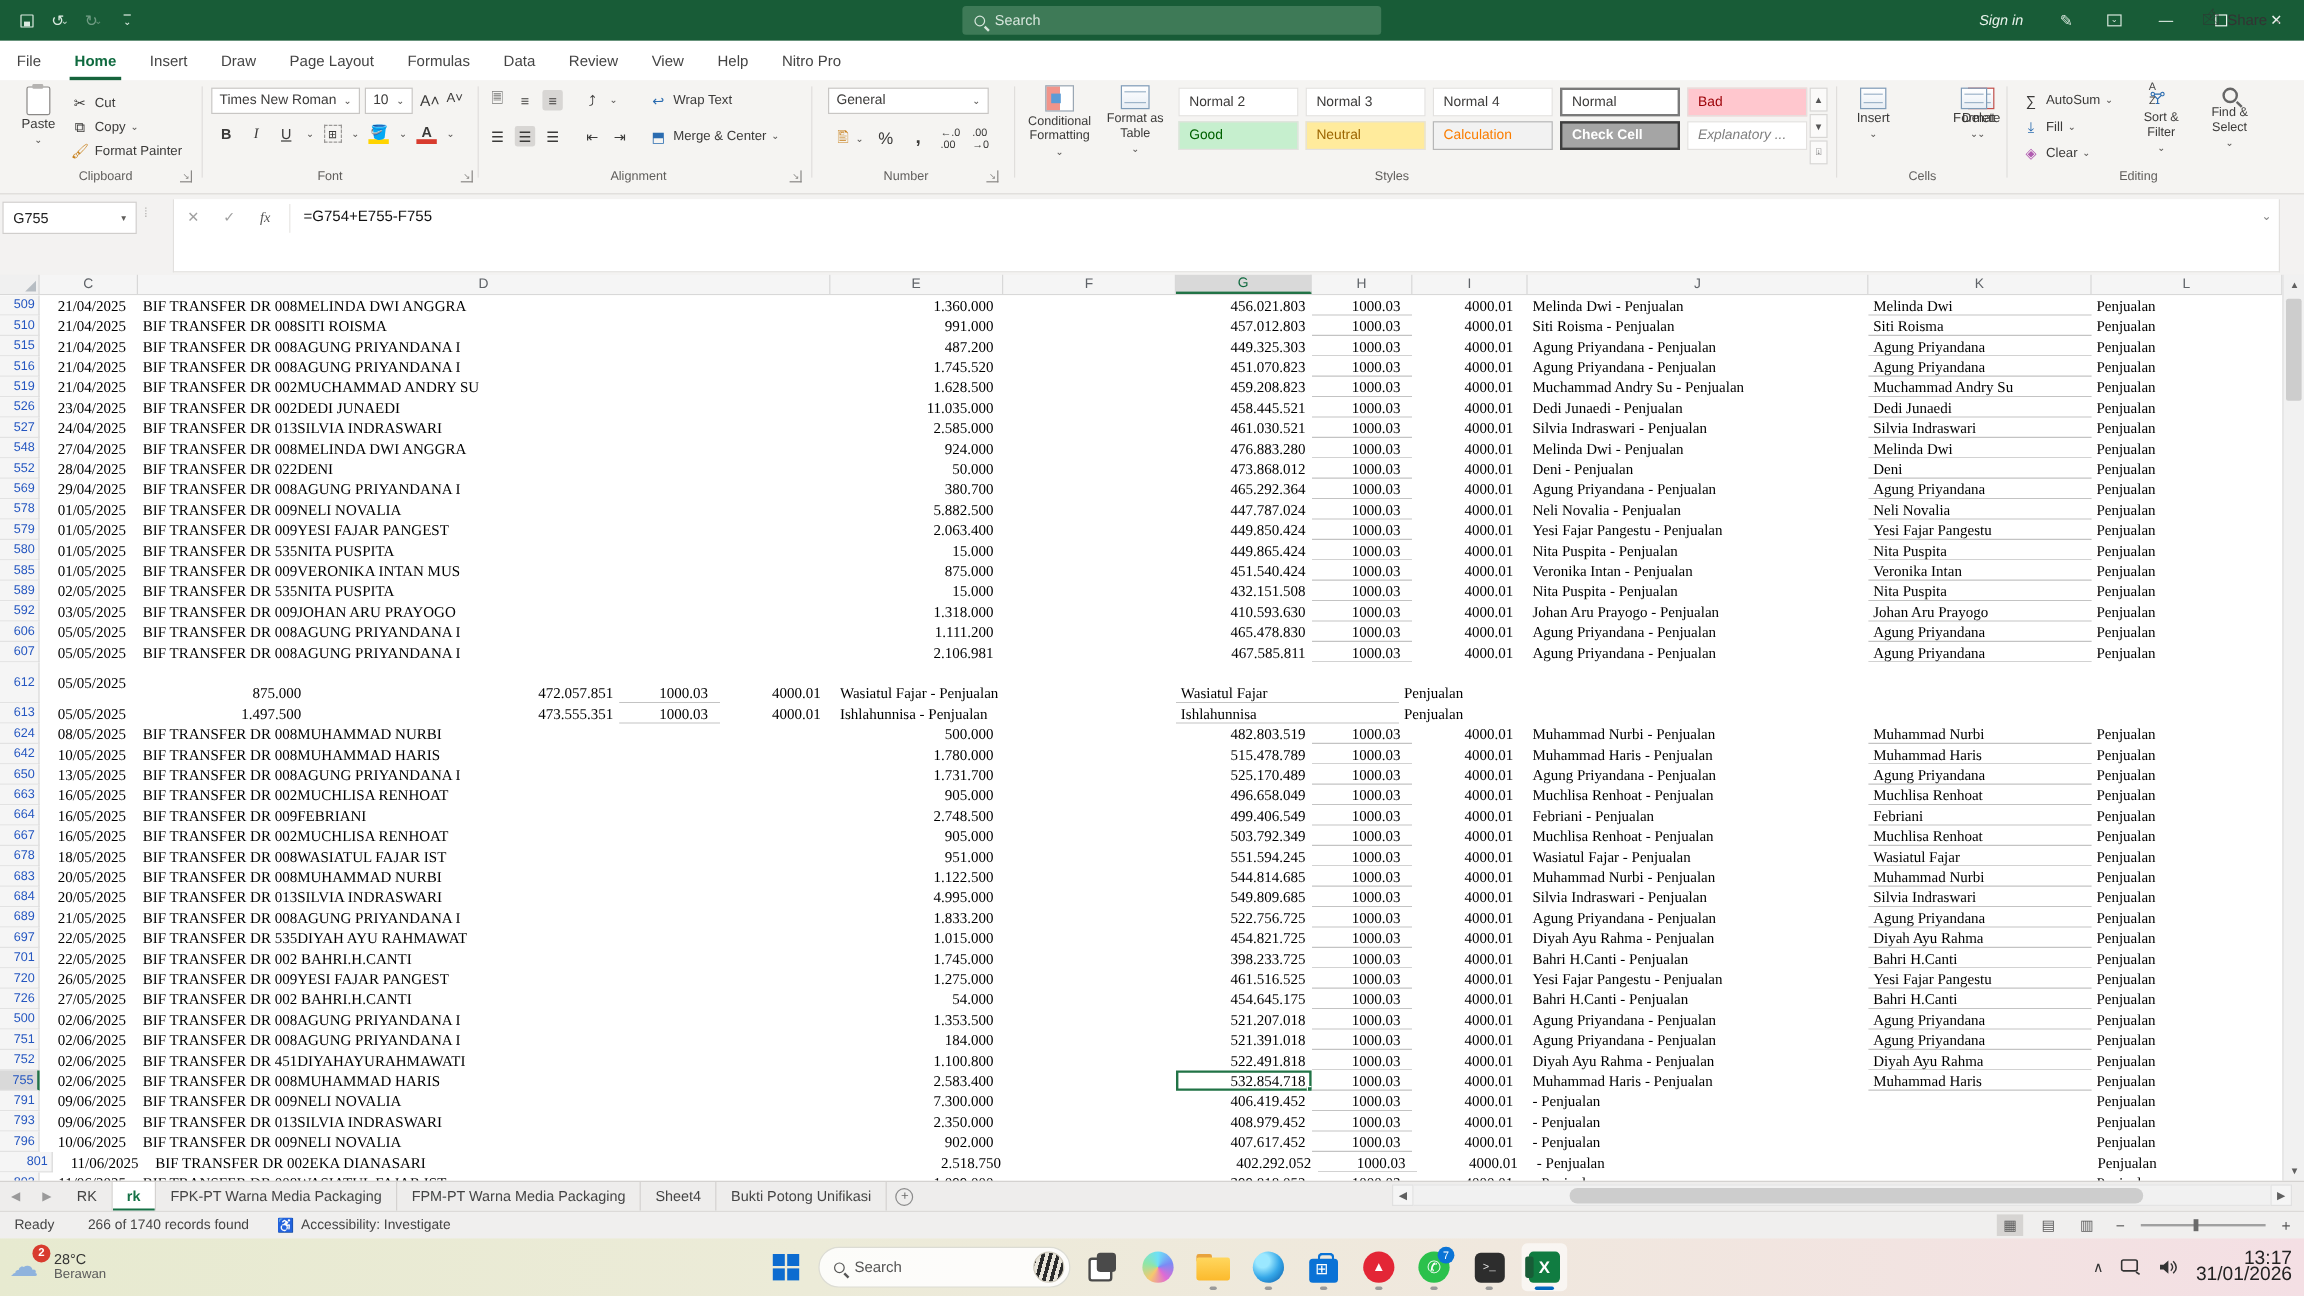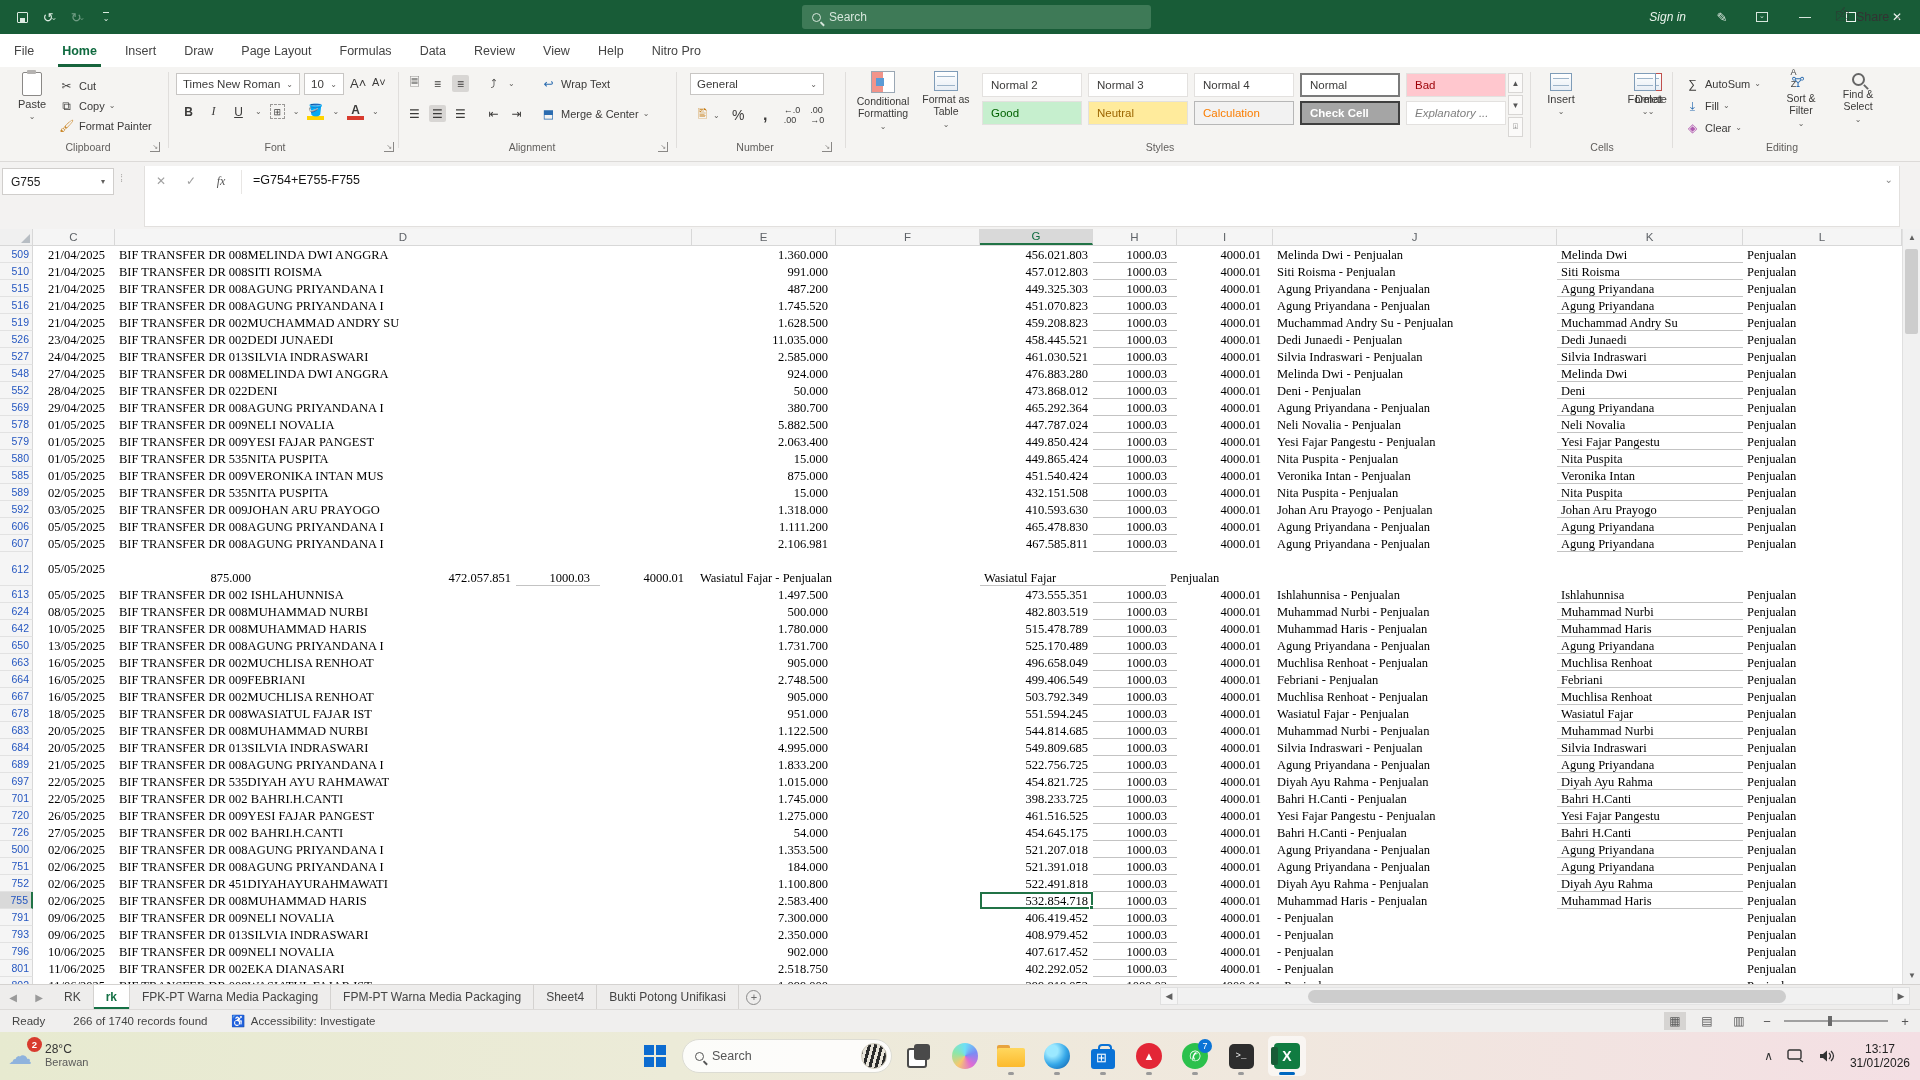--- a/index.html
+++ b/index.html
@@ -151,21 +151,21 @@
   #store { width:24px; height:20px; background:#0a72d6; border-radius:3px; position:relative; margin-top:5px; }
   #store:before { content:""; position:absolute; left:7px; top:-5px; width:10px; height:6px; border:2px solid #0a72d6; border-bottom:none; border-radius:4px 4px 0 0; }
   #store:after { content:"⊞"; color:#fff; font-size:13px; position:absolute; left:5px; top:1px; }
   #nitro { width:26px; height:26px; border-radius:50%; background:#e32636; color:#fff; font-size:11px; font-weight:bold; display:flex; align-items:center; justify-content:center; }
   #wa { width:26px; height:26px; border-radius:50%; background:#2bc14c; color:#fff; display:flex; align-items:center; justify-content:center; font-size:14px; position:relative; }
   #wabadge { position:absolute; right:-4px; top:-4px; width:14px; height:14px; border-radius:50%; background:#0b74d6; color:#fff; font-size:9px; display:flex; align-items:center; justify-content:center; }
   #term { width:25px; height:25px; border-radius:5px; background:#2d2d2d; color:#eee; font-family:"Liberation Mono", monospace; font-size:9px; display:flex; align-items:center; justify-content:center; }
   #xlico { width:26px; height:26px; border-radius:4px; background:#107c41; color:#fff; font-weight:bold; font-size:14px; display:flex; align-items:center; justify-content:center; position:relative; }
   #xlico:before { content:""; position:absolute; left:-3px; top:4px; width:7px; height:18px; background:#185c37; border-radius:2px; }
   #tb-right2 { position:absolute; right:10px; top:0; height:48px; display:flex; align-items:center; gap:14px; color:#333; }
-  #clock { text-align:center; font-size:12px; line-height:14px; color:#222; }
+  #clock { text-align:right; font-size:16px; line-height:14px; color:#222; }
 </style>
 </head>
 <body>
 
 <div id="page">
 
   <div id="titlebar">
     <div class="qat" style="left:8px;">
       <div class="qbtn">
           <span class="savebox"></span>
@@ -661,21 +661,20 @@
         <div class="gcell num cg" style="width: 113px;">472.057.851</div>
         <div class="gcell num ch uline" style="width: 84px;">1000.03</div>
         <div class="gcell num ci" style="width: 96px;">4000.01</div>
         <div class="gcell cj" style="width: 284px;">Wasiatul Fajar - Penjualan</div>
         <div class="gcell ck uline" style="width: 186px;">Wasiatul Fajar</div>
         <div class="gcell cl" style="width: 159px;">Penjualan</div>
       </div>
       <div class="grow">
         <div class="rn" style="width: 33px;">613</div>
         <div class="gcell cc" style="width: 82px;">05/05/2025</div>
-        <div class="gcell cd" style="width: 577px;">BIF TRANSFER DR 002 ISHLAHUNNISA</div>
         <div class="gcell num ce" style="width: 144px;">1.497.500</div>
         <div class="gcell" style="width: 144px;"></div>
         <div class="gcell num cg" style="width: 113px;">473.555.351</div>
         <div class="gcell num ch uline" style="width: 84px;">1000.03</div>
         <div class="gcell num ci" style="width: 96px;">4000.01</div>
         <div class="gcell cj" style="width: 284px;">Ishlahunnisa - Penjualan</div>
         <div class="gcell ck uline" style="width: 186px;">Ishlahunnisa</div>
         <div class="gcell cl" style="width: 159px;">Penjualan</div>
       </div>
       <div class="grow">
@@ -945,21 +944,21 @@
         <div class="gcell num ce" style="width: 144px;">902.000</div>
         <div class="gcell" style="width: 144px;"></div>
         <div class="gcell num cg" style="width: 113px;">407.617.452</div>
         <div class="gcell num ch uline" style="width: 84px;">1000.03</div>
         <div class="gcell num ci" style="width: 96px;">4000.01</div>
         <div class="gcell cj" style="width: 284px;">- Penjualan</div>
         <div class="gcell ck" style="width: 186px;"></div>
         <div class="gcell cl" style="width: 159px;">Penjualan</div>
       </div>
       <div class="grow">
-        <div class="rn" style="width: 33px;">801</div>
+        <div class="rn" style="width: 44px;">801</div>
         <div class="gcell cc" style="width: 82px;">11/06/2025</div>
         <div class="gcell cd" style="width: 577px;">BIF TRANSFER DR 002EKA DIANASARI</div>
         <div class="gcell num ce" style="width: 144px;">2.518.750</div>
         <div class="gcell" style="width: 144px;"></div>
         <div class="gcell num cg" style="width: 113px;">402.292.052</div>
         <div class="gcell num ch uline" style="width: 84px;">1000.03</div>
         <div class="gcell num ci" style="width: 96px;">4000.01</div>
         <div class="gcell cj" style="width: 284px;">- Penjualan</div>
         <div class="gcell ck" style="width: 186px;"></div>
         <div class="gcell cl" style="width: 159px;">Penjualan</div>

